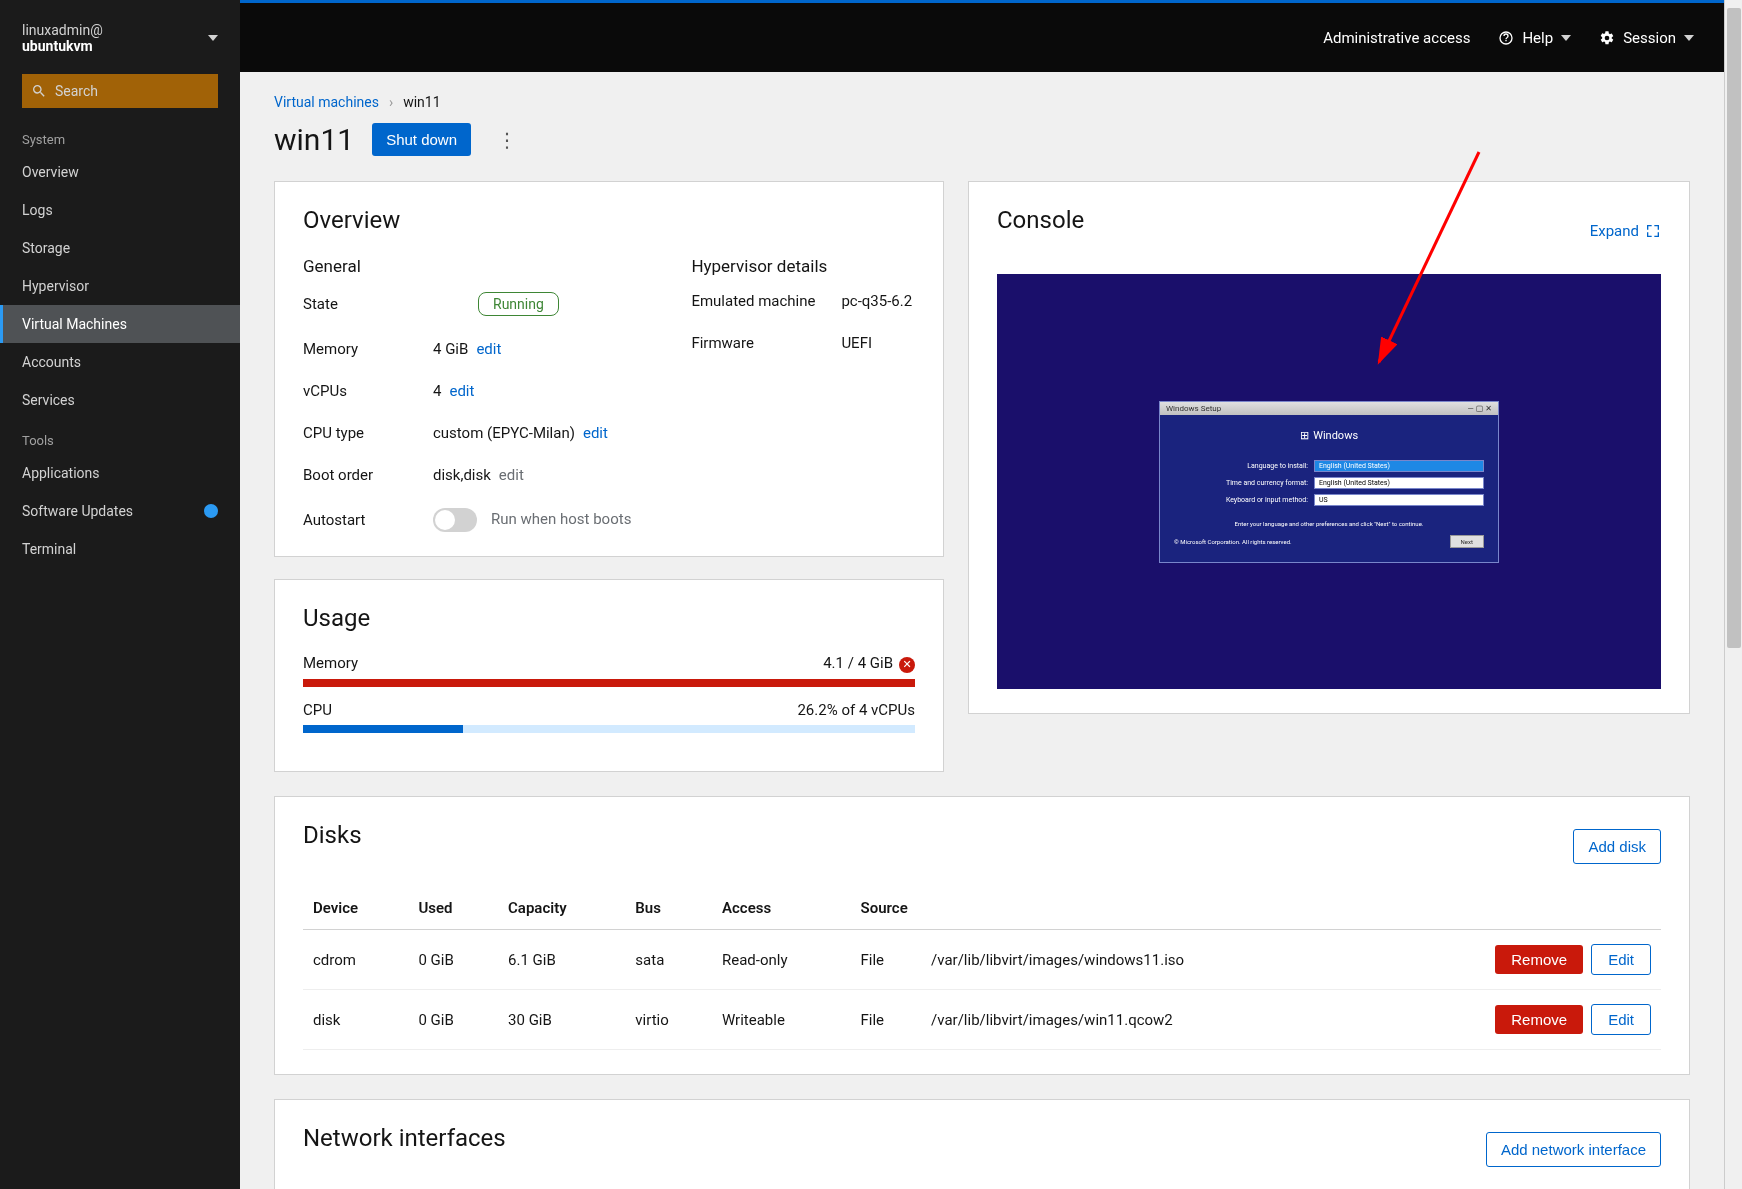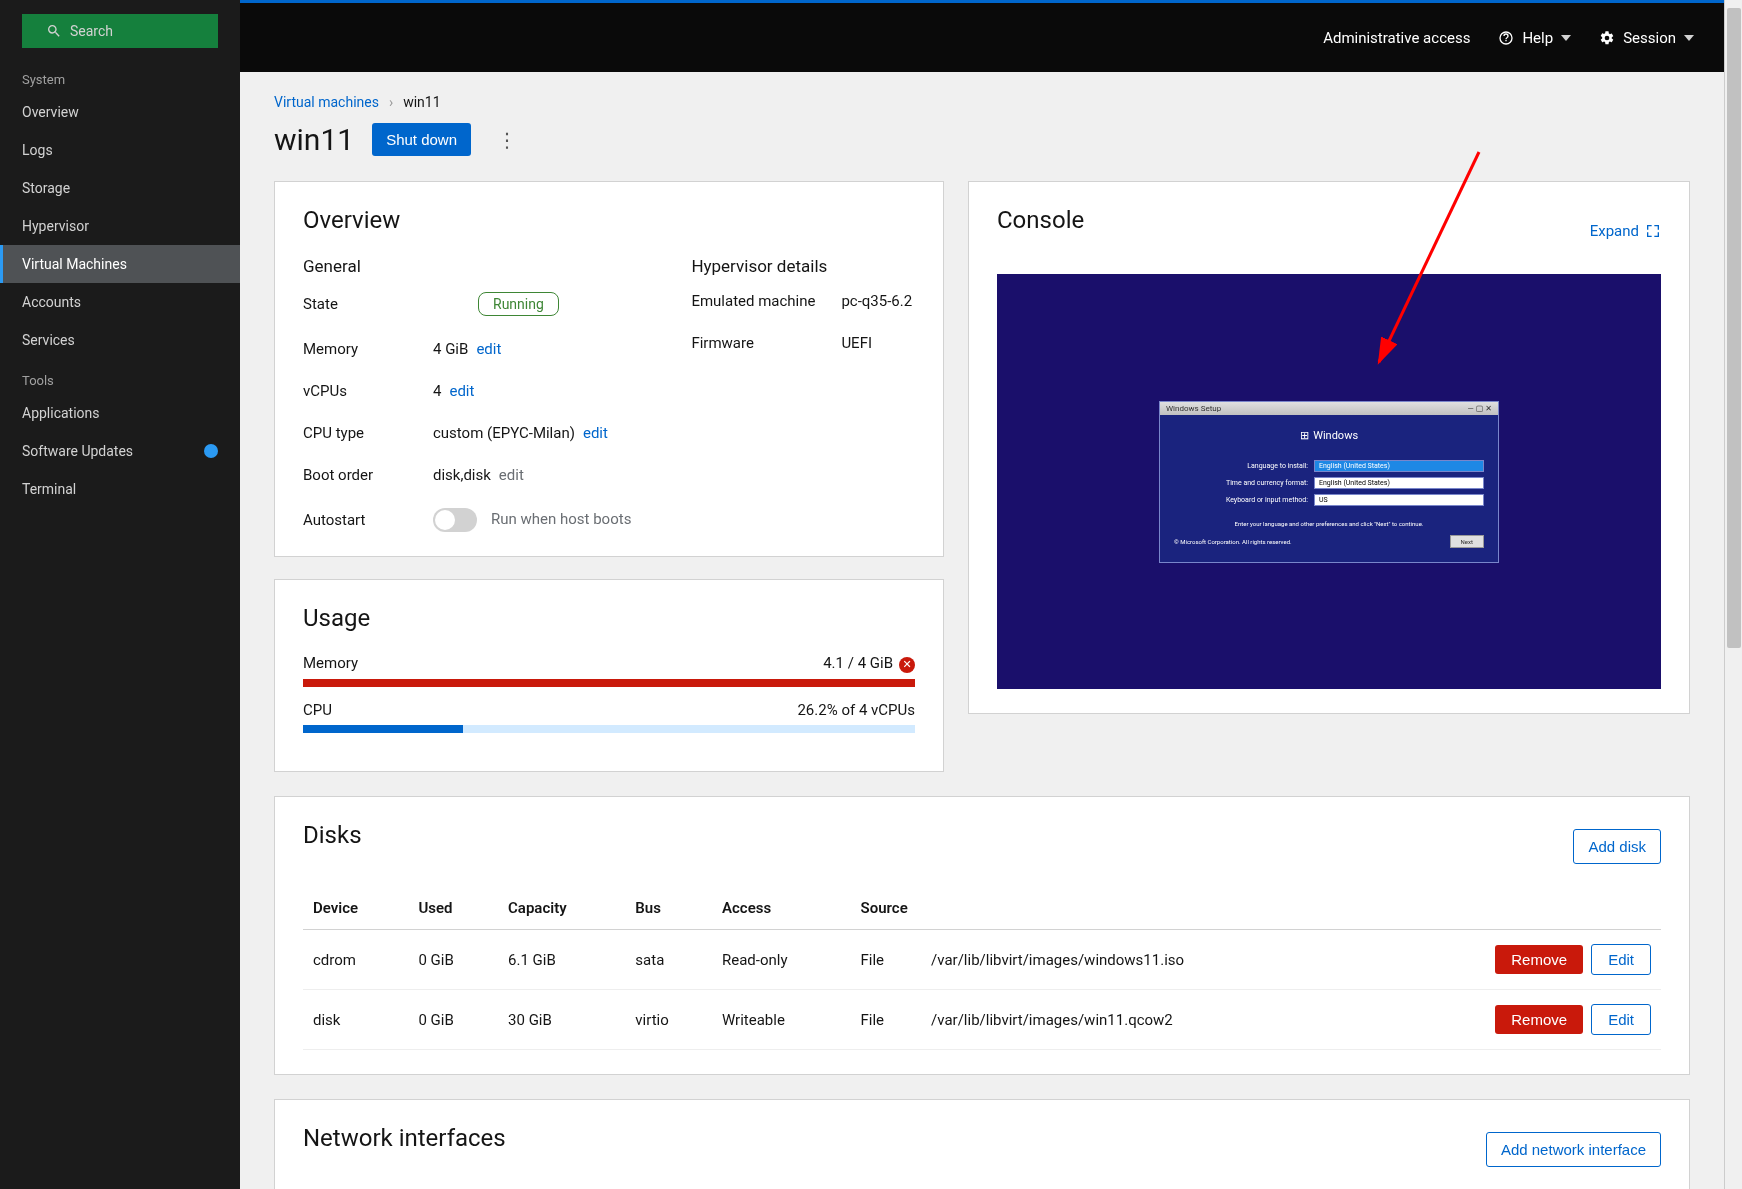--- a/index.html
+++ b/index.html
@@ -2,21 +2,21 @@
 <html><head>
 <meta charset="utf-8">
 <style>
 * { box-sizing: border-box; margin: 0; padding: 0; }
 body { font-family: -apple-system, BlinkMacSystemFont, "Segoe UI", Roboto, sans-serif; font-size: 14px; background: #f0f0f0; color: #151515; width: 1742px; height: 1189px; overflow: hidden; display: flex; }
 .sidebar { width: 240px; background: #1b1b1b; color: #fff; display: flex; flex-direction: column; flex-shrink: 0; padding-top: 8px; }
 .user-box { padding: 14px 22px; display: flex; justify-content: space-between; align-items: center; cursor: pointer; }
 .user-box .name { font-size: 14px; color: #d2d2d2; }
 .user-box .host { font-weight: 700; color: #fff; }
 .caret { width: 0; height: 0; border-left: 5px solid transparent; border-right: 5px solid transparent; border-top: 6px solid #d2d2d2; }
-.search-box { margin: 6px 22px 10px; background: #15803d; padding: 9px 24px; display: flex; align-items: center; gap: 8px; color: #d2d2d2; cursor: text; }
+.search-box { margin: 6px 22px 10px; background: #a16207; padding: 9px 9px; display: flex; align-items: center; gap: 8px; color: #d2d2d2; cursor: text; }
 .nav-group-label { padding: 14px 22px 6px; color: #a0a0a0; font-size: 13px; }
 .nav-item { padding: 11px 22px; color: #d2d2d2; cursor: pointer; display:flex; justify-content:space-between; align-items:center; }
 .nav-item.active { background: #4f5255; border-left: 3px solid #2b9af3; padding-left: 19px; color: #fff; }
 .badge-dot { width: 14px; height: 14px; border-radius: 50%; background: #2b9af3; display:inline-block; }
 .main { flex: 1; display: flex; flex-direction: column; background: #f0f0f0; overflow: hidden; }
 .topbar { height: 72px; background: #0a0a0a; border-top: 3px solid #0066cc; display: flex; justify-content: flex-end; align-items: center; padding: 0 30px; gap: 28px; color: #fff; }
 .topbar-item { display: flex; align-items: center; gap: 8px; cursor: pointer; font-size: 15px; }
 .content { flex: 1; overflow-y: auto; padding: 22px 34px; }
 .breadcrumb { font-size: 14px; margin-bottom: 12px; display:flex; align-items:center; gap:10px; }
 .breadcrumb a { color: #0066cc; text-decoration: none; }
@@ -75,20 +75,27 @@
 .table td.actions .btn { margin-left:8px; padding:6px 16px; }
 .section-head { display:flex; justify-content:space-between; align-items:center; margin-bottom:16px; }
 .scrollbar-track { width:18px; background:#f0f0f0; border-left:1px solid #ccc; position:relative; }
 .scrollbar-thumb { position:absolute; left:2px; width:14px; background:#c1c1c1; border-radius:2px; }
 svg.i { width:16px; height:16px; fill:currentColor; }
 </style>
 </head>
 <body>
 
 <div class="sidebar">
+  <div class="user-box">
+    <div>
+      <div class="name">linuxadmin@</div>
+      <div class="host">ubuntukvm</div>
+    </div>
+    <div class="caret"></div>
+  </div>
   <div class="search-box">
     <svg class="i" viewBox="0 0 24 24">
         <path d="M15.5 14h-.79l-.28-.27A6.471 6.471 0 0016 9.5 6.5 6.5 0 109.5 16c1.61 0 3.09-.59 4.23-1.57l.27.28v.79L19 20.49 20.49 19 15.5 14zm-6 0C7.01 14 5 11.99 5 9.5S7.01 5 9.5 5 14 7.01 14 9.5 11.99 14 9.5 14z"></path>
       </svg>
     <span>Search</span>
   </div>
   <div class="nav-group-label">System</div>
   <div class="nav-item">
       <span>Overview</span>
     </div>

